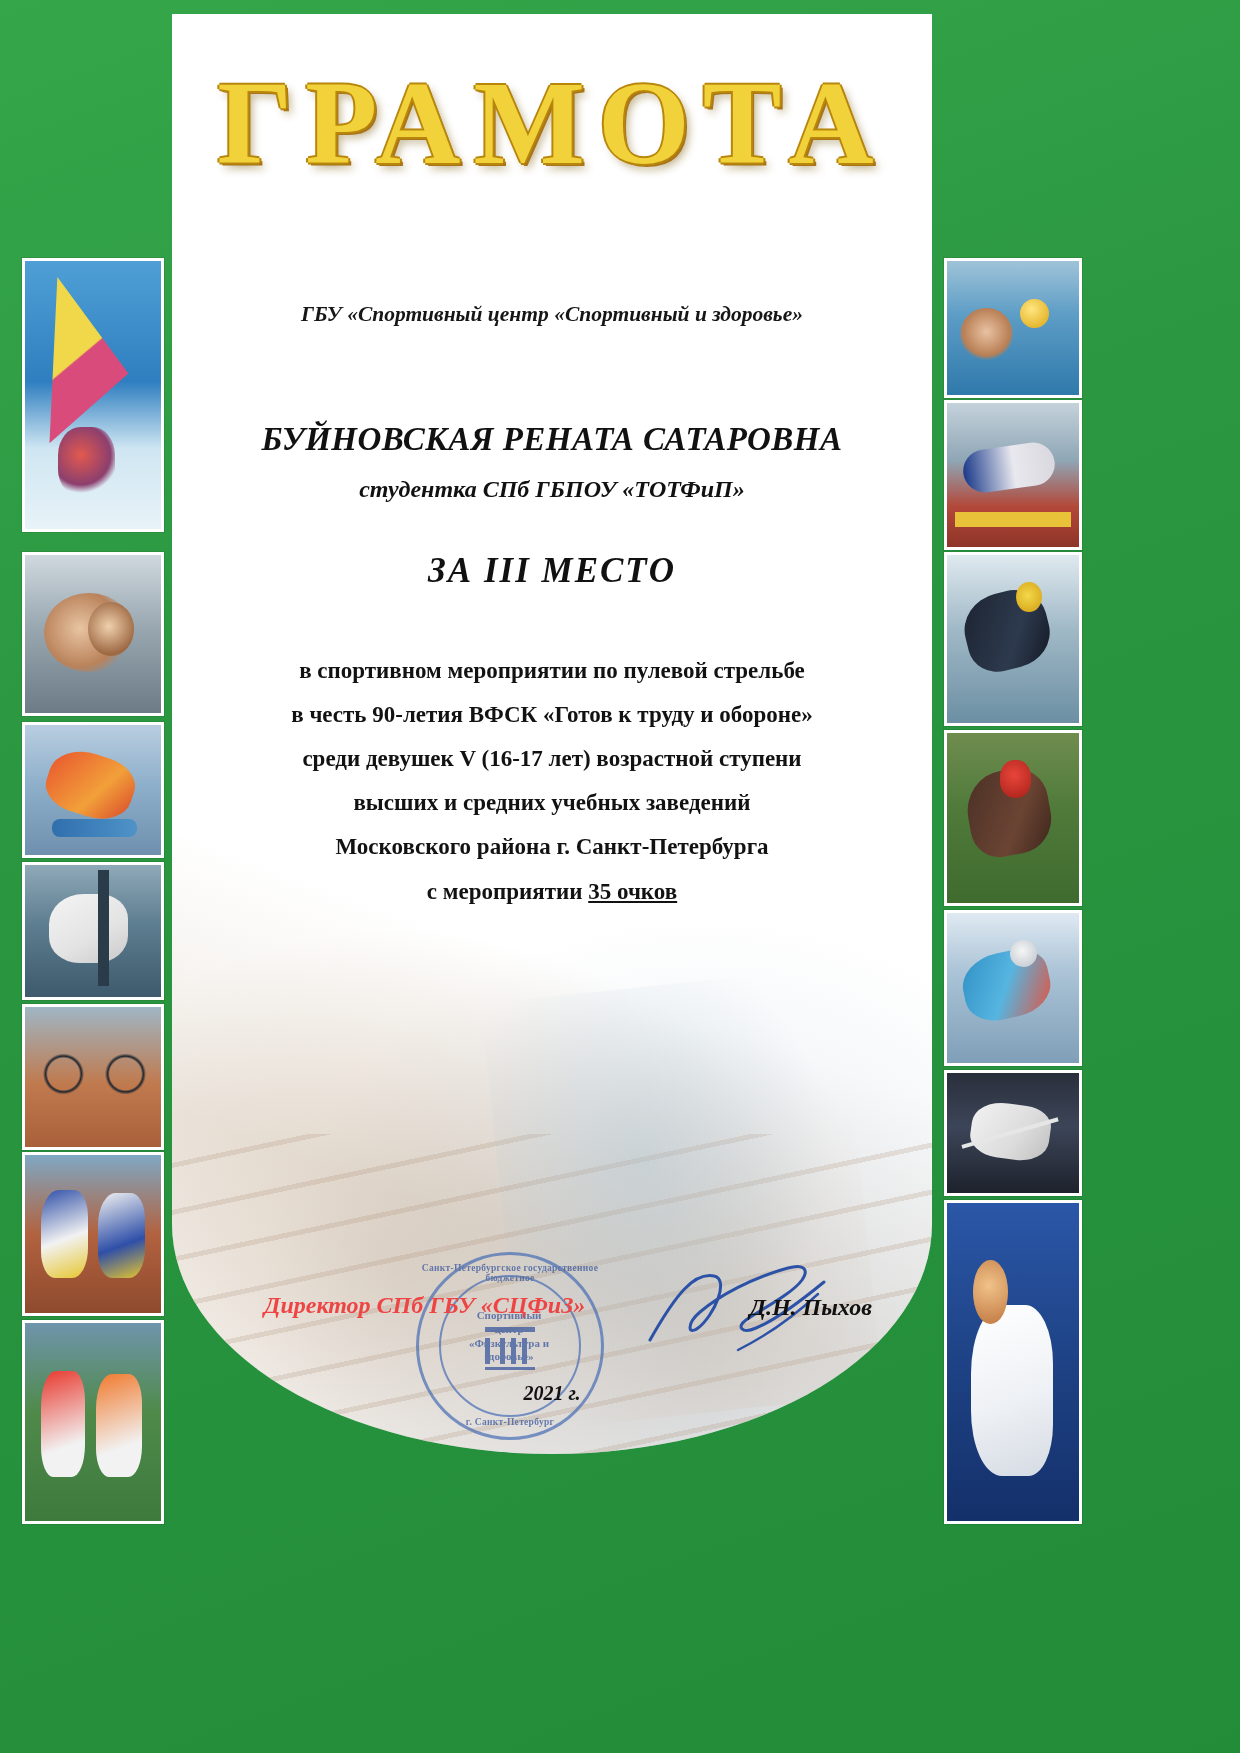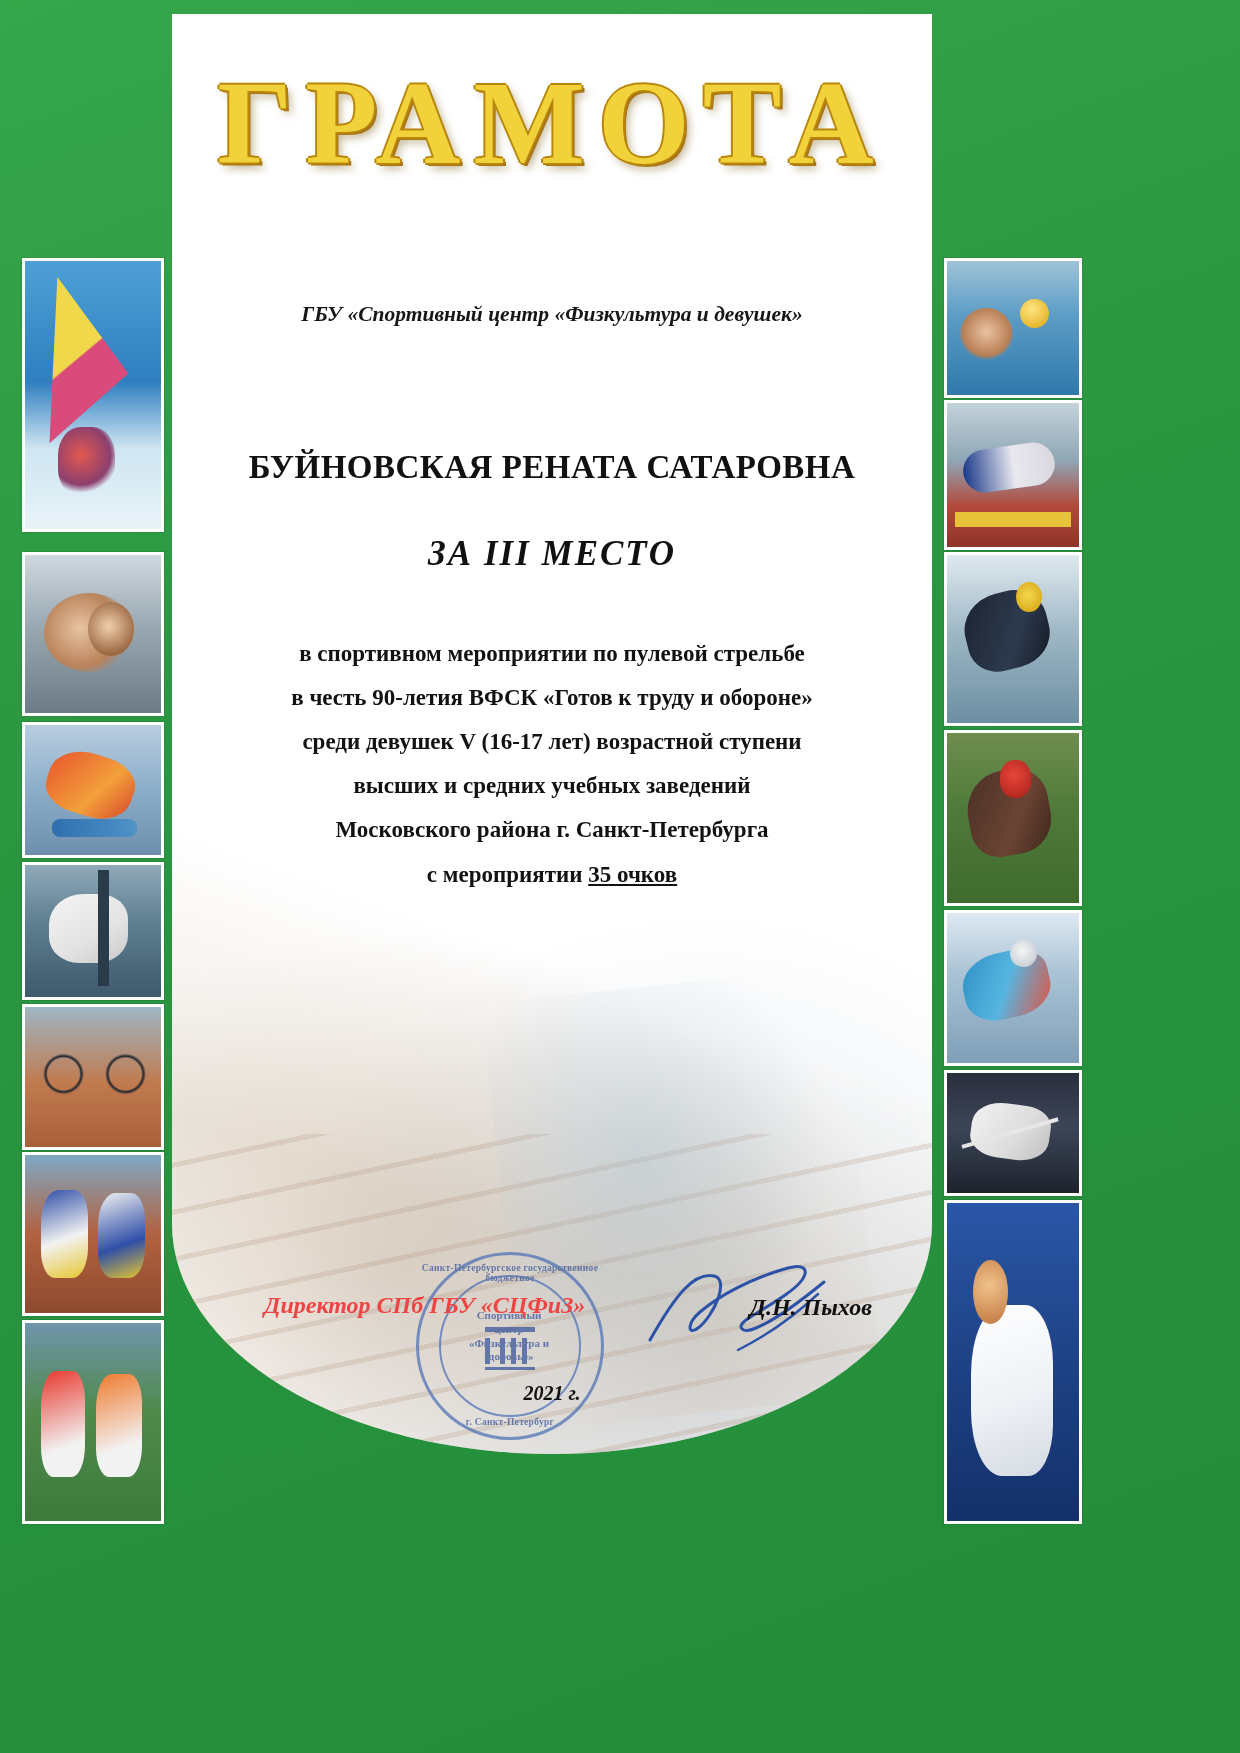--- a/index.html
+++ b/index.html
@@ -119,21 +119,22 @@
   }
   .awarded {
     margin-top: 92px;
     font-style: italic;
     font-weight: bold;
     font-size: 34px;
     letter-spacing: 2px;
     color: #111;
   }
   .recipient {
-    margin-top: 114px;
+    margin-top: 86px;
+    font-style: italic;
     font-weight: bold;
     font-size: 33px;
     letter-spacing: 0.5px;
     color: #111;
     white-space: nowrap;
   }
   .recipient-sub {
     margin-top: 18px;
     font-style: italic;
     font-weight: bold;
@@ -602,24 +603,25 @@
     <div class="watermark">
       <div class="track-lines"></div>
       <div class="runner"></div>
     </div>
 
     <div class="title-wrap">
       <div class="title">ГРАМОТА</div>
     </div>
 
     <div class="content">
-      <div class="org-line">ГБУ «Спортивный центр «Физкультура и девушек»</div>
+      <div class="org-line">ГБУ «Спортивный центр «Спортивный и здоровье»</div>
 
 
       <div class="recipient">БУЙНОВСКАЯ РЕНАТА САТАРОВНА</div>
+      <div class="recipient-sub">студентка СПб ГБПОУ «ТОТФиП»</div>
 
       <div class="place">ЗА III МЕСТО</div>
 
       <div class="body-lines">
         <div class="body-line">в спортивном мероприятии по пулевой стрельбе</div>
         <div class="body-line">в честь 90-летия  ВФСК «Готов к труду и обороне»</div>
         <div class="body-line">среди девушек  V (16-17 лет) возрастной ступени</div>
         <div class="body-line">высших и средних учебных заведений</div>
         <div class="body-line">Московского района г. Санкт-Петербурга</div>
         <div class="body-line">

